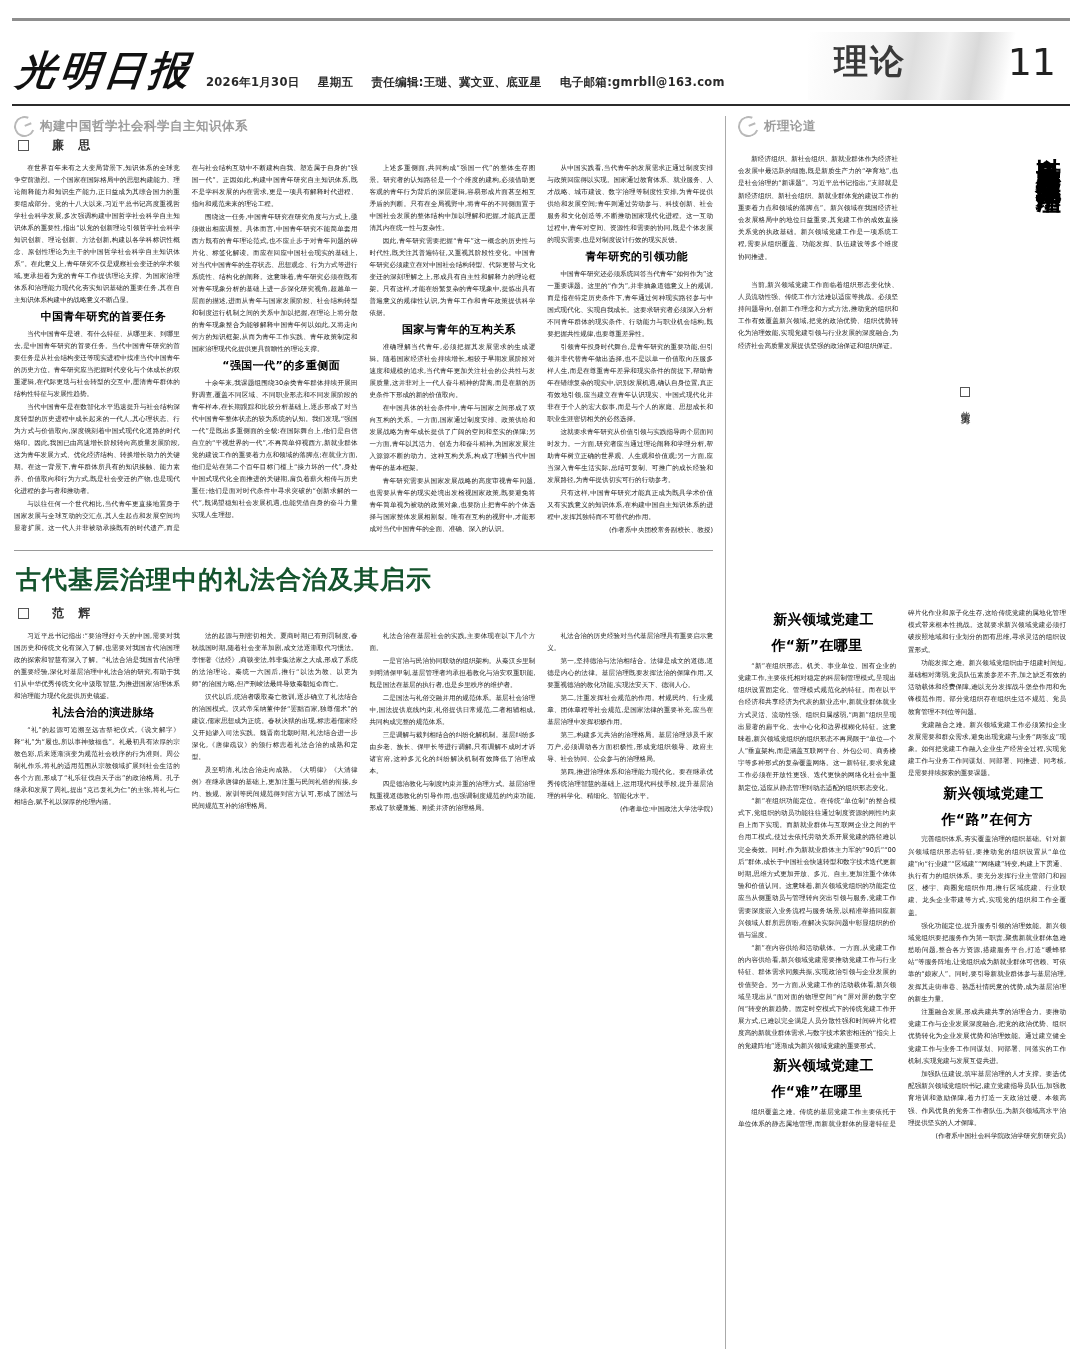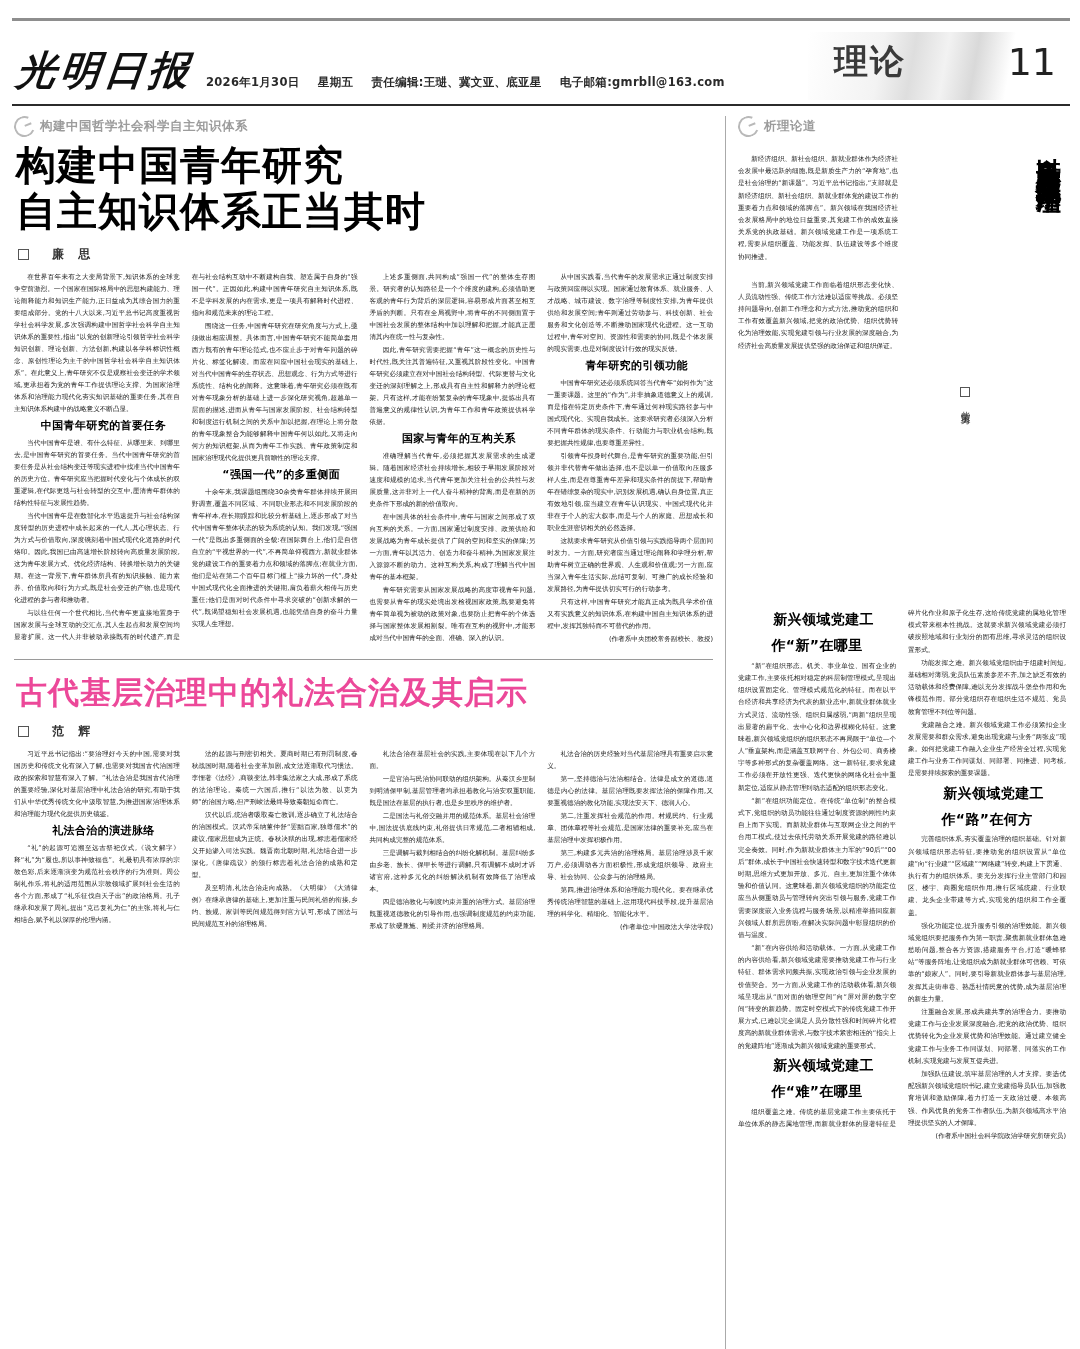--- a/index.html
+++ b/index.html
@@ -205,24 +205,24 @@
   .h-divider {
     border-top: 1px solid #9a9a9a;
     margin: 8px 0 0 0;
     height: 0;
   }
 
   
   .article-2 { padding-top: 10px; }
   .headline-2 {
     font-family: "Liberation Serif", serif;
-    font-size: 31px;
+    font-size: 25px;
     font-weight: bold;
     letter-spacing: 1px;
-    color: #ec4899;
+    color: #14532d;
     margin: 2px 0 9px 2px;
     white-space: nowrap;
   }
 
   
   .a3-top {
     display: flex;
     flex-direction: row-reverse;
     align-items: flex-start;
     justify-content: space-between;
@@ -302,24 +302,20 @@
   </div>
 
   <div class="content">
 
     <div class="left-zone">
 
       <div class="article-1">
         <div class="rubric">
           <span class="g-mark"></span>
           <span class="rubric-text">构建中国哲学社会科学自主知识体系</span>
-        </div>
-        <div class="headline-main">
-          <div>构建中国青年研究</div>
-          <div>自主知识体系正当其时</div>
         </div>
         <div class="byline">
           <span class="sq"></span>
           <span class="nm">廉  思</span>
         </div>
         <div class="cols cols-4" id="a1body">
             <p>在世界百年未有之大变局背景下,知识体系的全球竞争空前激烈。一个国家在国际格局中的思想构建能力、理论阐释能力和知识生产能力,正日益成为其综合国力的重要组成部分。党的十八大以来,习近平总书记高度重视哲学社会科学发展,多次强调构建中国哲学社会科学自主知识体系的重要性,指出“以党的创新理论引领哲学社会科学知识创新、理论创新、方法创新,构建以各学科标识性概念、原创性理论为主干的中国哲学社会科学自主知识体系”。在此意义上,青年研究不仅是观察社会变迁的学术领域,更承担着为党的青年工作提供理论支撑、为国家治理体系和治理能力现代化夯实知识基础的重要任务,其在自主知识体系构建中的战略意义不断凸显。</p>
             <p class="sub-head">中国青年研究的首要任务</p>
             <p>当代中国青年是谁、有什么特征、从哪里来、到哪里去,是中国青年研究的首要任务。当代中国青年研究的首要任务是从社会结构变迁等现实进程中找准当代中国青年的历史方位。青年研究应当把握时代变化与个体成长的双重逻辑,在代际更迭与社会转型的交互中,厘清青年群体的结构性特征与发展性趋势。</p>
             <p>当代中国青年是在数智化水平迅速提升与社会结构深度转型的历史进程中成长起来的一代人,其心理状态、行为方式与价值取向,深度镌刻着中国式现代化道路的时代烙印。因此,我国已由高速增长阶段转向高质量发展阶段,这为青年发展方式、优化经济结构、转换增长动力的关键期。在这一背景下,青年群体所具有的知识接触、能力素养、价值取向和行为方式,既是社会变迁的产物,也是现代化进程的参与者和推动者。</p>

